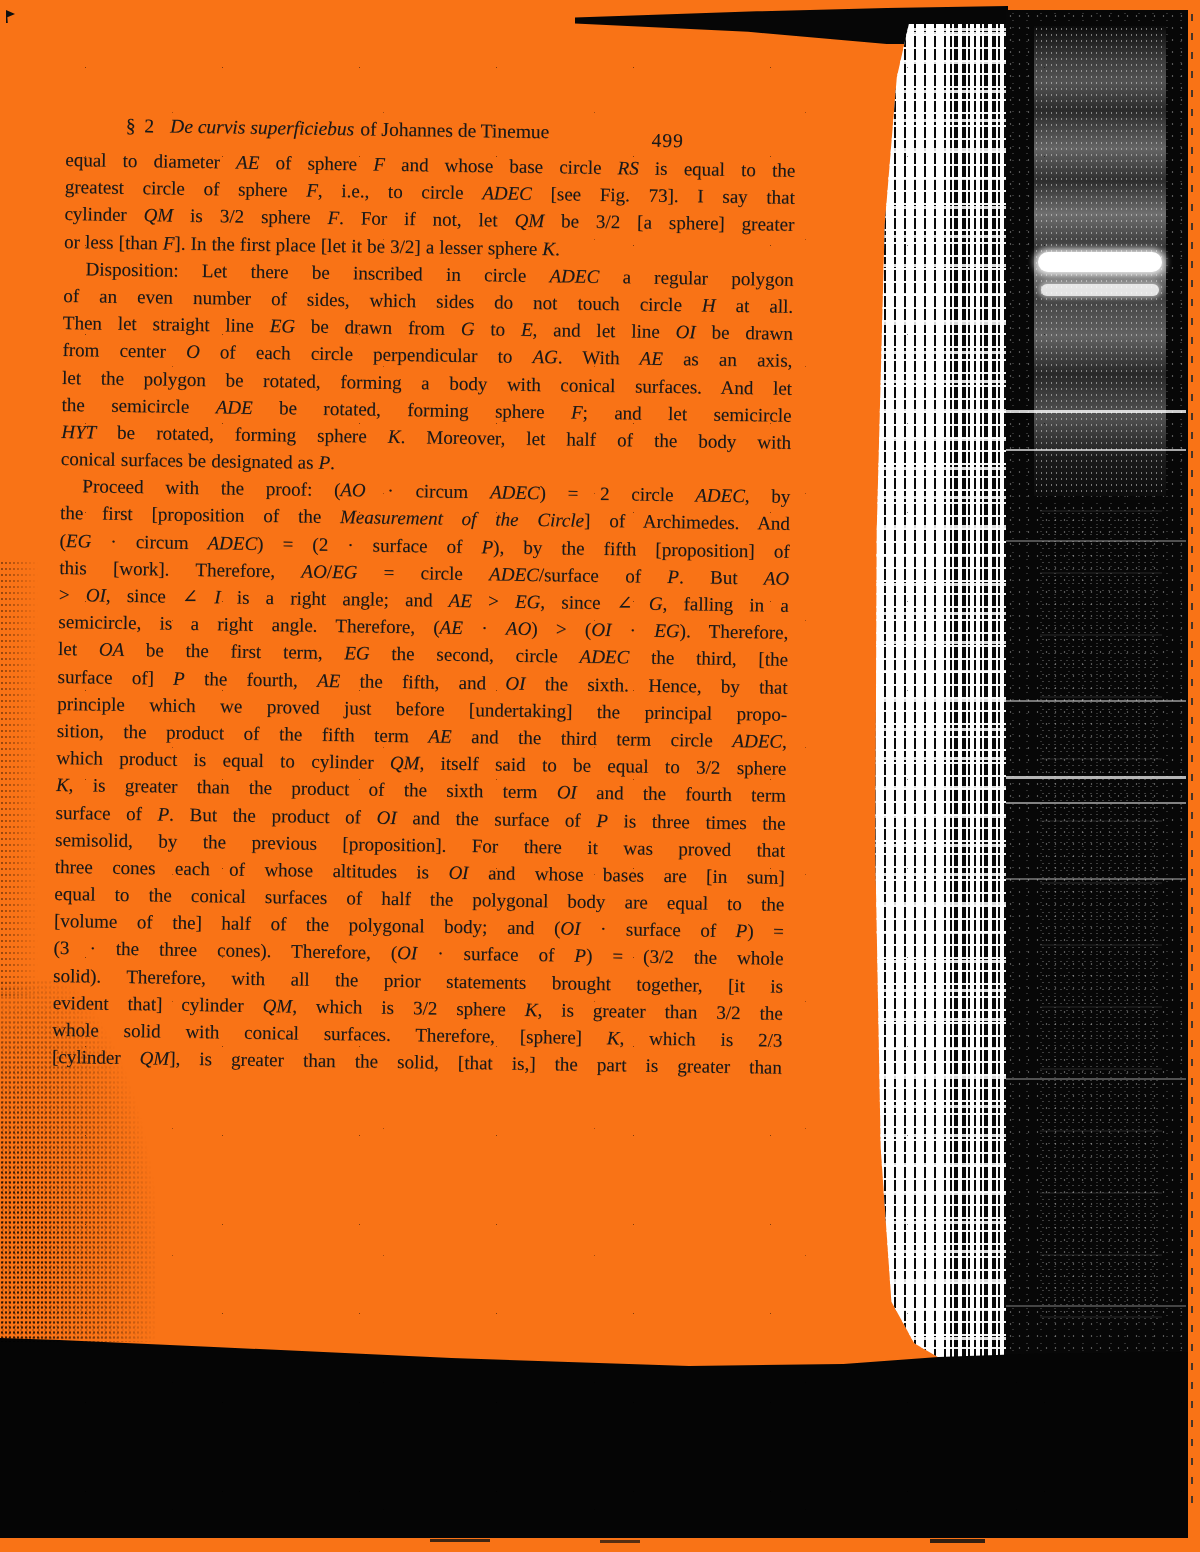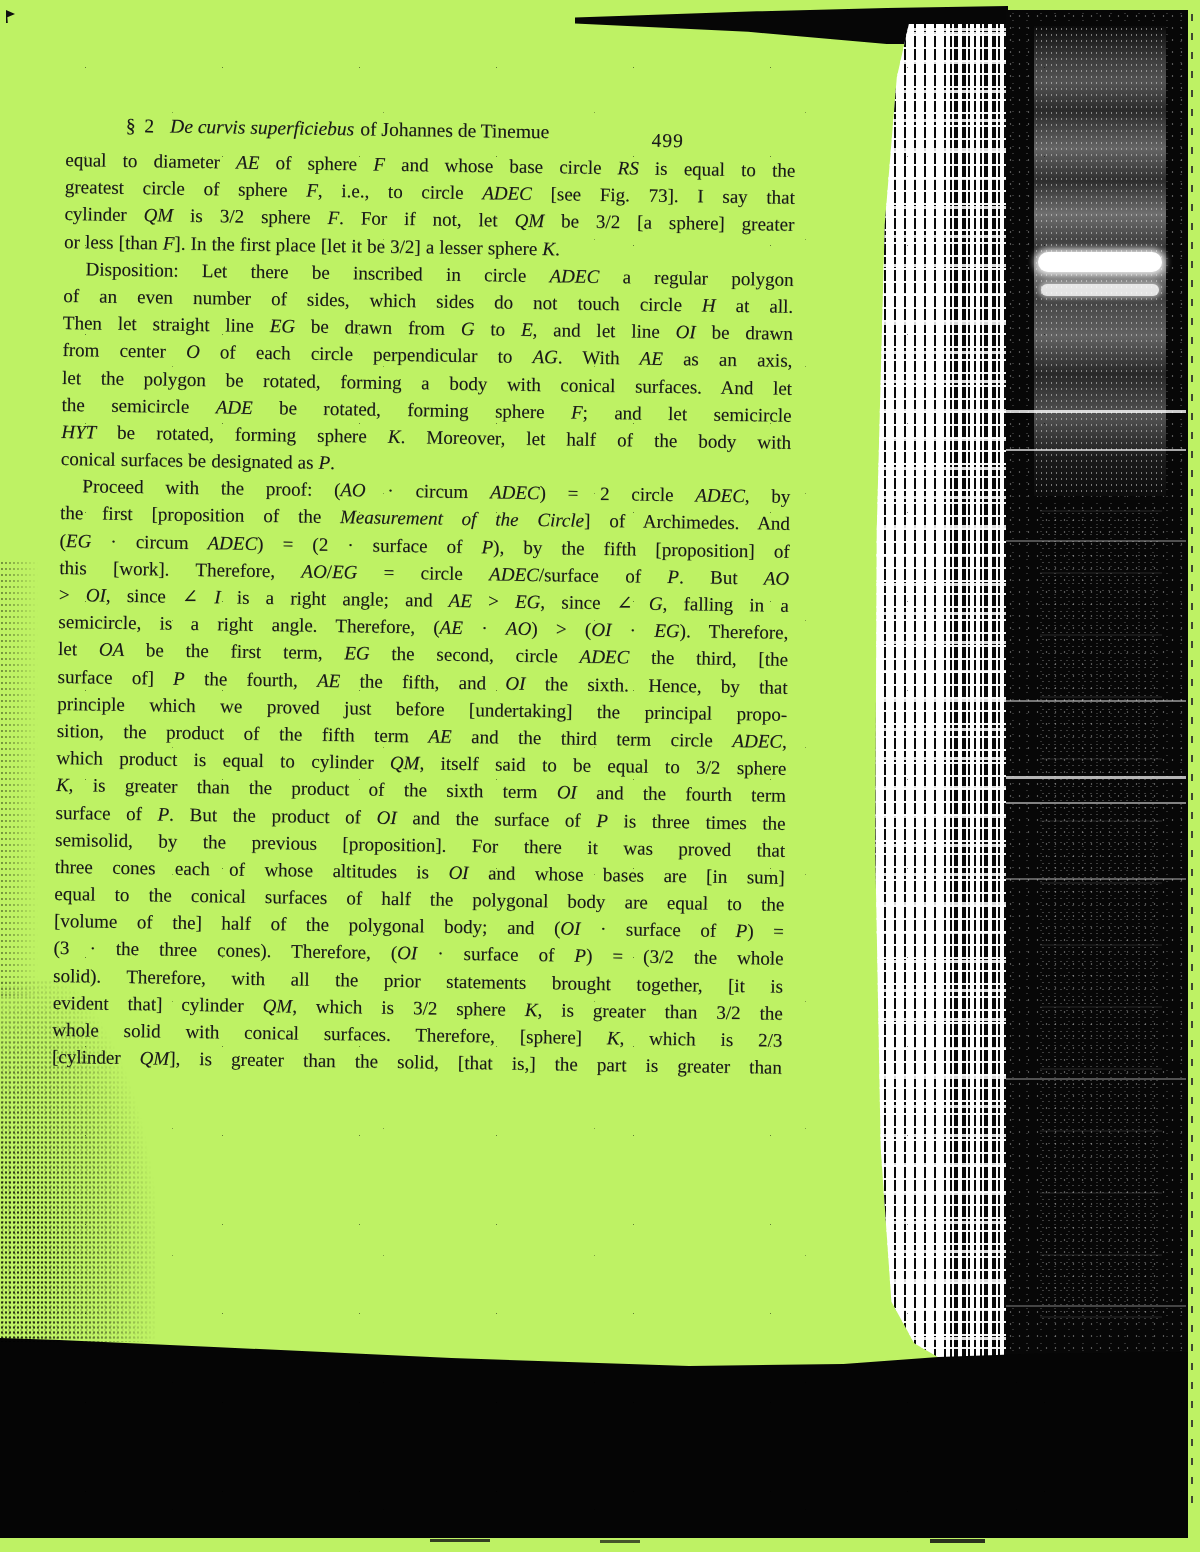--- a/index.html
+++ b/index.html
@@ -1,17 +1,17 @@
 <!DOCTYPE html>
 <html><head>
 <meta charset="utf-8">
 <style>
   html,body{margin:0;padding:0;background:#e8e8e8;}
   .scan{
-    position:relative; width:1200px; height:1552px; background:#bef264;
+    position:relative; width:1200px; height:1552px; background:#f97316;
     overflow:hidden; font-family:"Liberation Serif","DejaVu Serif",serif;
   }
   
   .textblock{
     position:absolute; left:66px; top:112px; width:730px;
     transform:rotate(0.85deg); transform-origin:0 0;
     color:#191919; font-size:19px;
     text-shadow:0.25px 0.3px 0 rgba(25,25,25,.38);
   }
   .pheader{position:relative; height:34px; line-height:26px; padding-left:60px; font-size:19.5px;}

